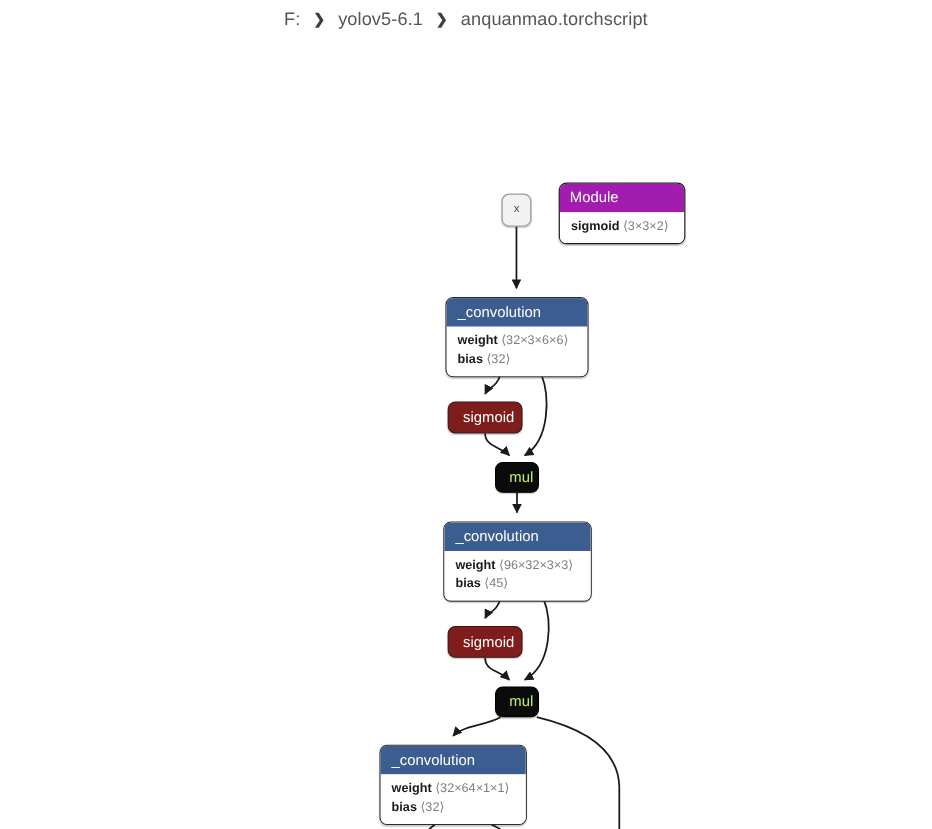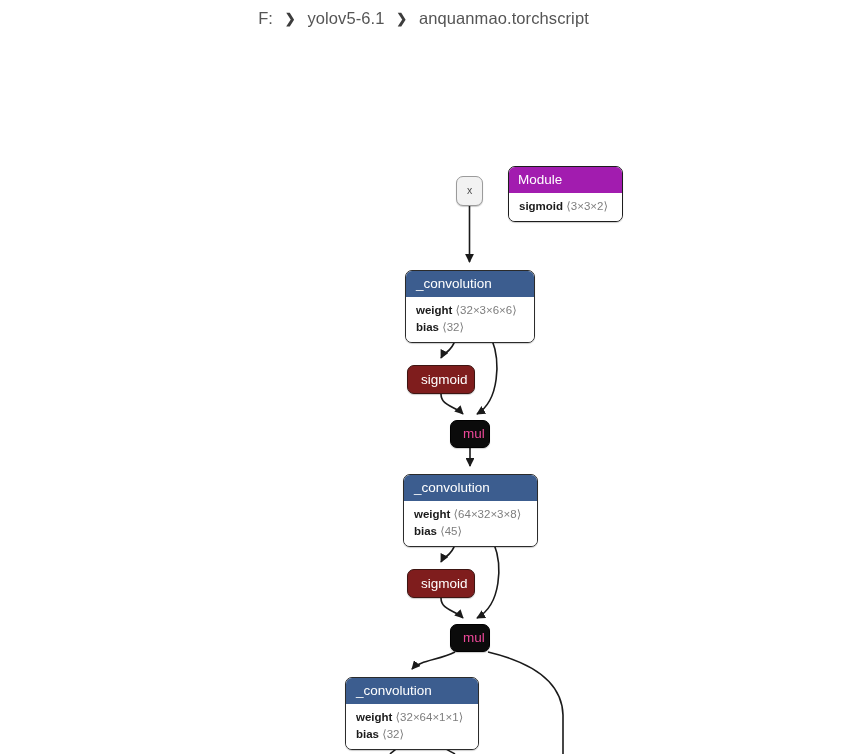--- a/index.html
+++ b/index.html
@@ -126,21 +126,21 @@
     text-align: center;
   }
 
   
   .node-op {
     background: #0b0b0b;
     border: 1px solid #000000;
     border-radius: 7px;
   }
   .node-op .node-single {
-    color: #ec4899;
+    color: #bef264;
     font-size: 13.5px;
     padding: 5px 12px 6px 12px;
     line-height: 15px;
     white-space: nowrap;
     text-align: center;
   }
 
   
   .node-input {
     background: #f2f2f2;
@@ -210,21 +210,21 @@
         </div>
         <div class="node node-act" style="left: 407px; top: 365px; width: 68px; height: 29px;">
           <div class="node-single">sigmoid</div>
         </div>
         <div class="node node-op" style="left: 450px; top: 420px; width: 40px; height: 28px;">
           <div class="node-single">mul</div>
         </div>
         <div class="node node-layer" style="left: 403px; top: 474px; width: 135px;">
           <div class="node-header">_convolution</div>
           <div class="node-body">
-            <div><span class="attr-name">weight</span><span class="attr-val"> ⟨64×32×3×8⟩</span></div>
+            <div><span class="attr-name">weight</span><span class="attr-val"> ⟨96×32×3×3⟩</span></div>
             <div><span class="attr-name">bias</span><span class="attr-val"> ⟨45⟩</span></div>
           </div>
         </div>
         <div class="node node-act" style="left: 407px; top: 569px; width: 68px; height: 29px;">
           <div class="node-single">sigmoid</div>
         </div>
         <div class="node node-op" style="left: 450px; top: 624px; width: 40px; height: 28px;">
           <div class="node-single">mul</div>
         </div>
         <div class="node node-layer" style="left: 345px; top: 677px; width: 134px;">

